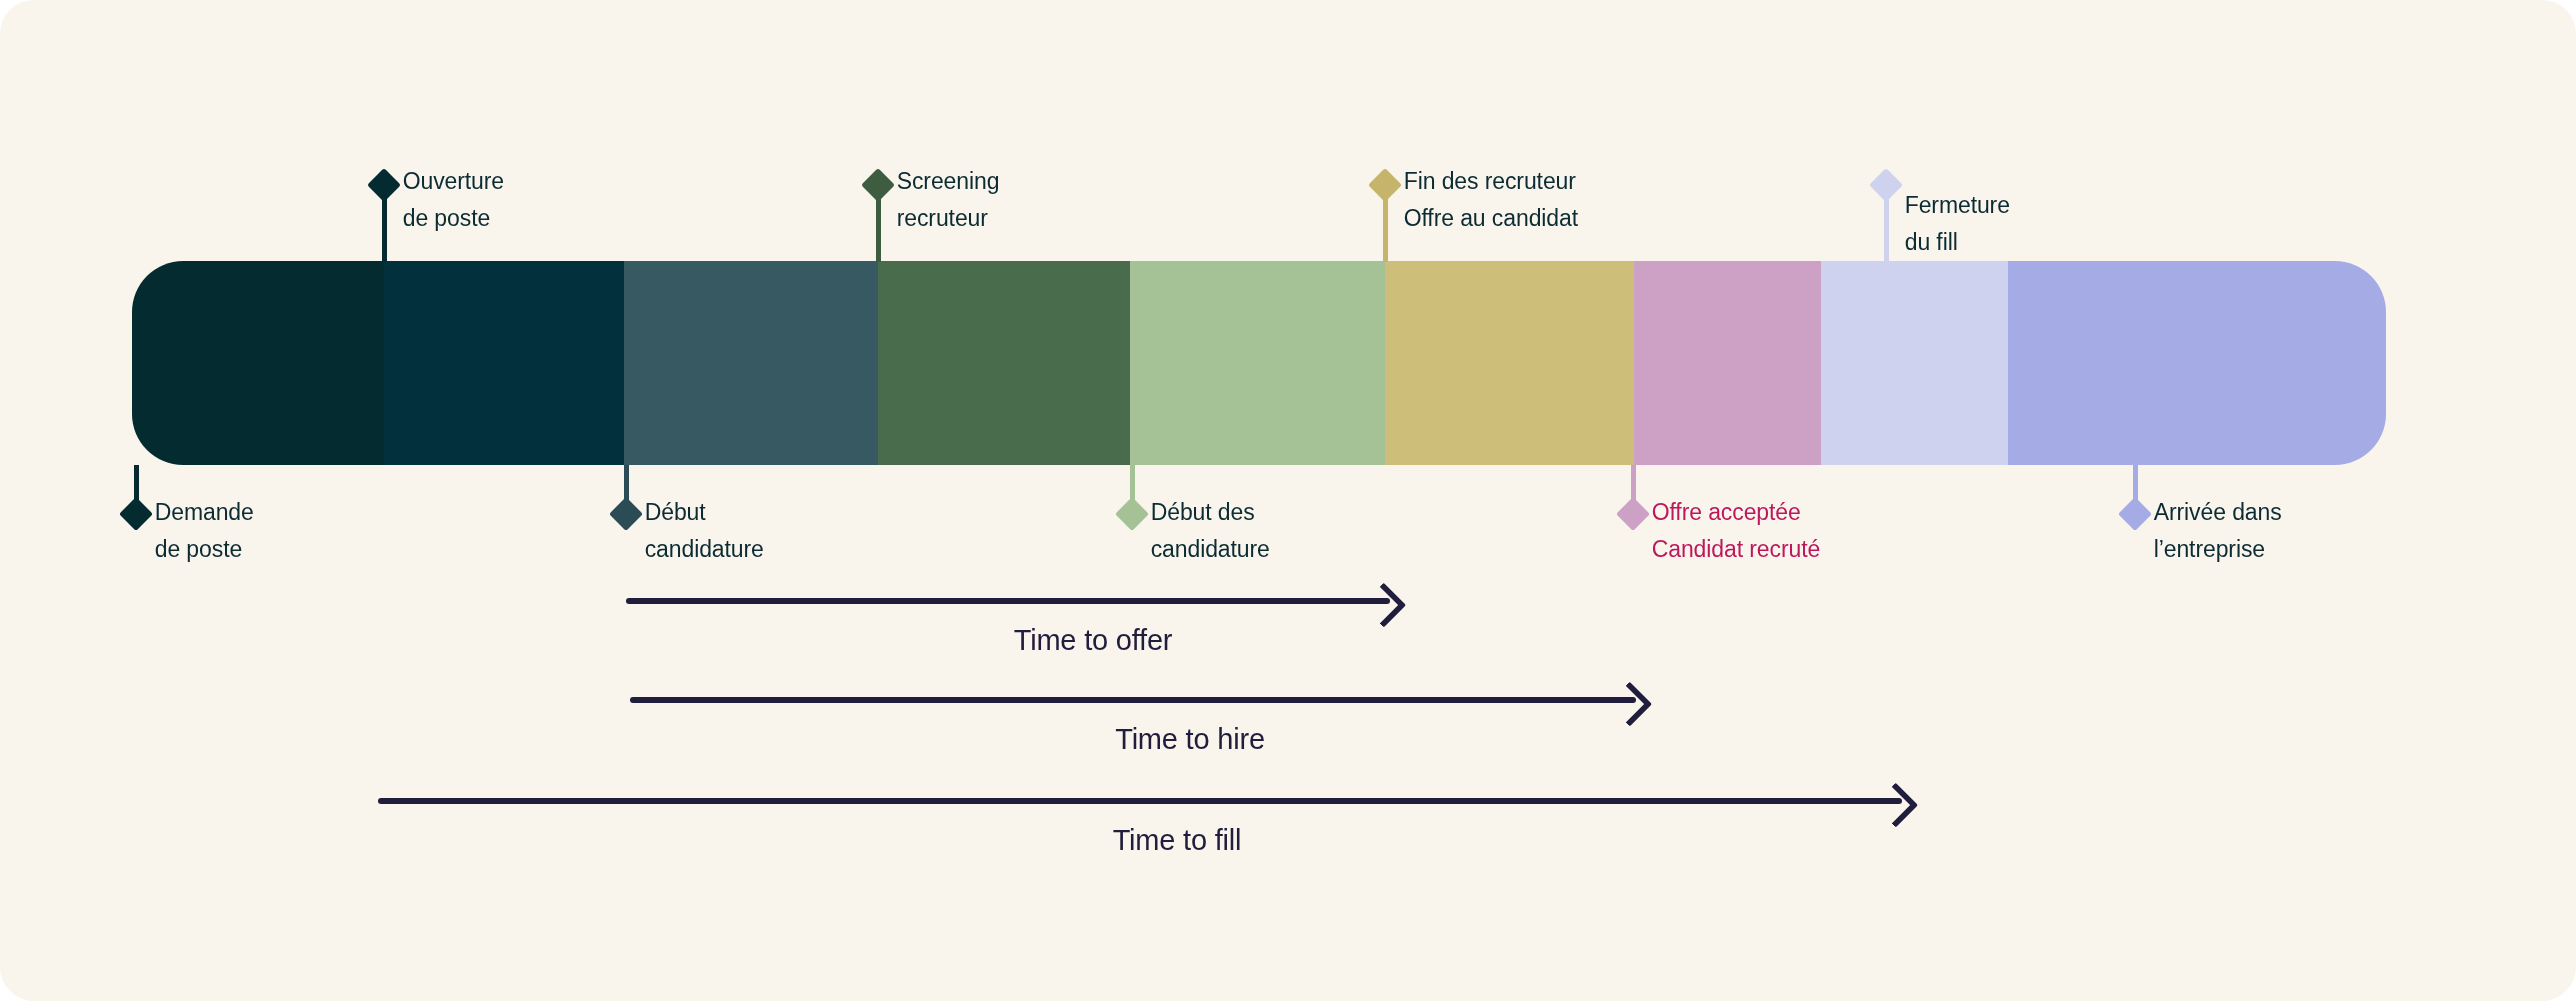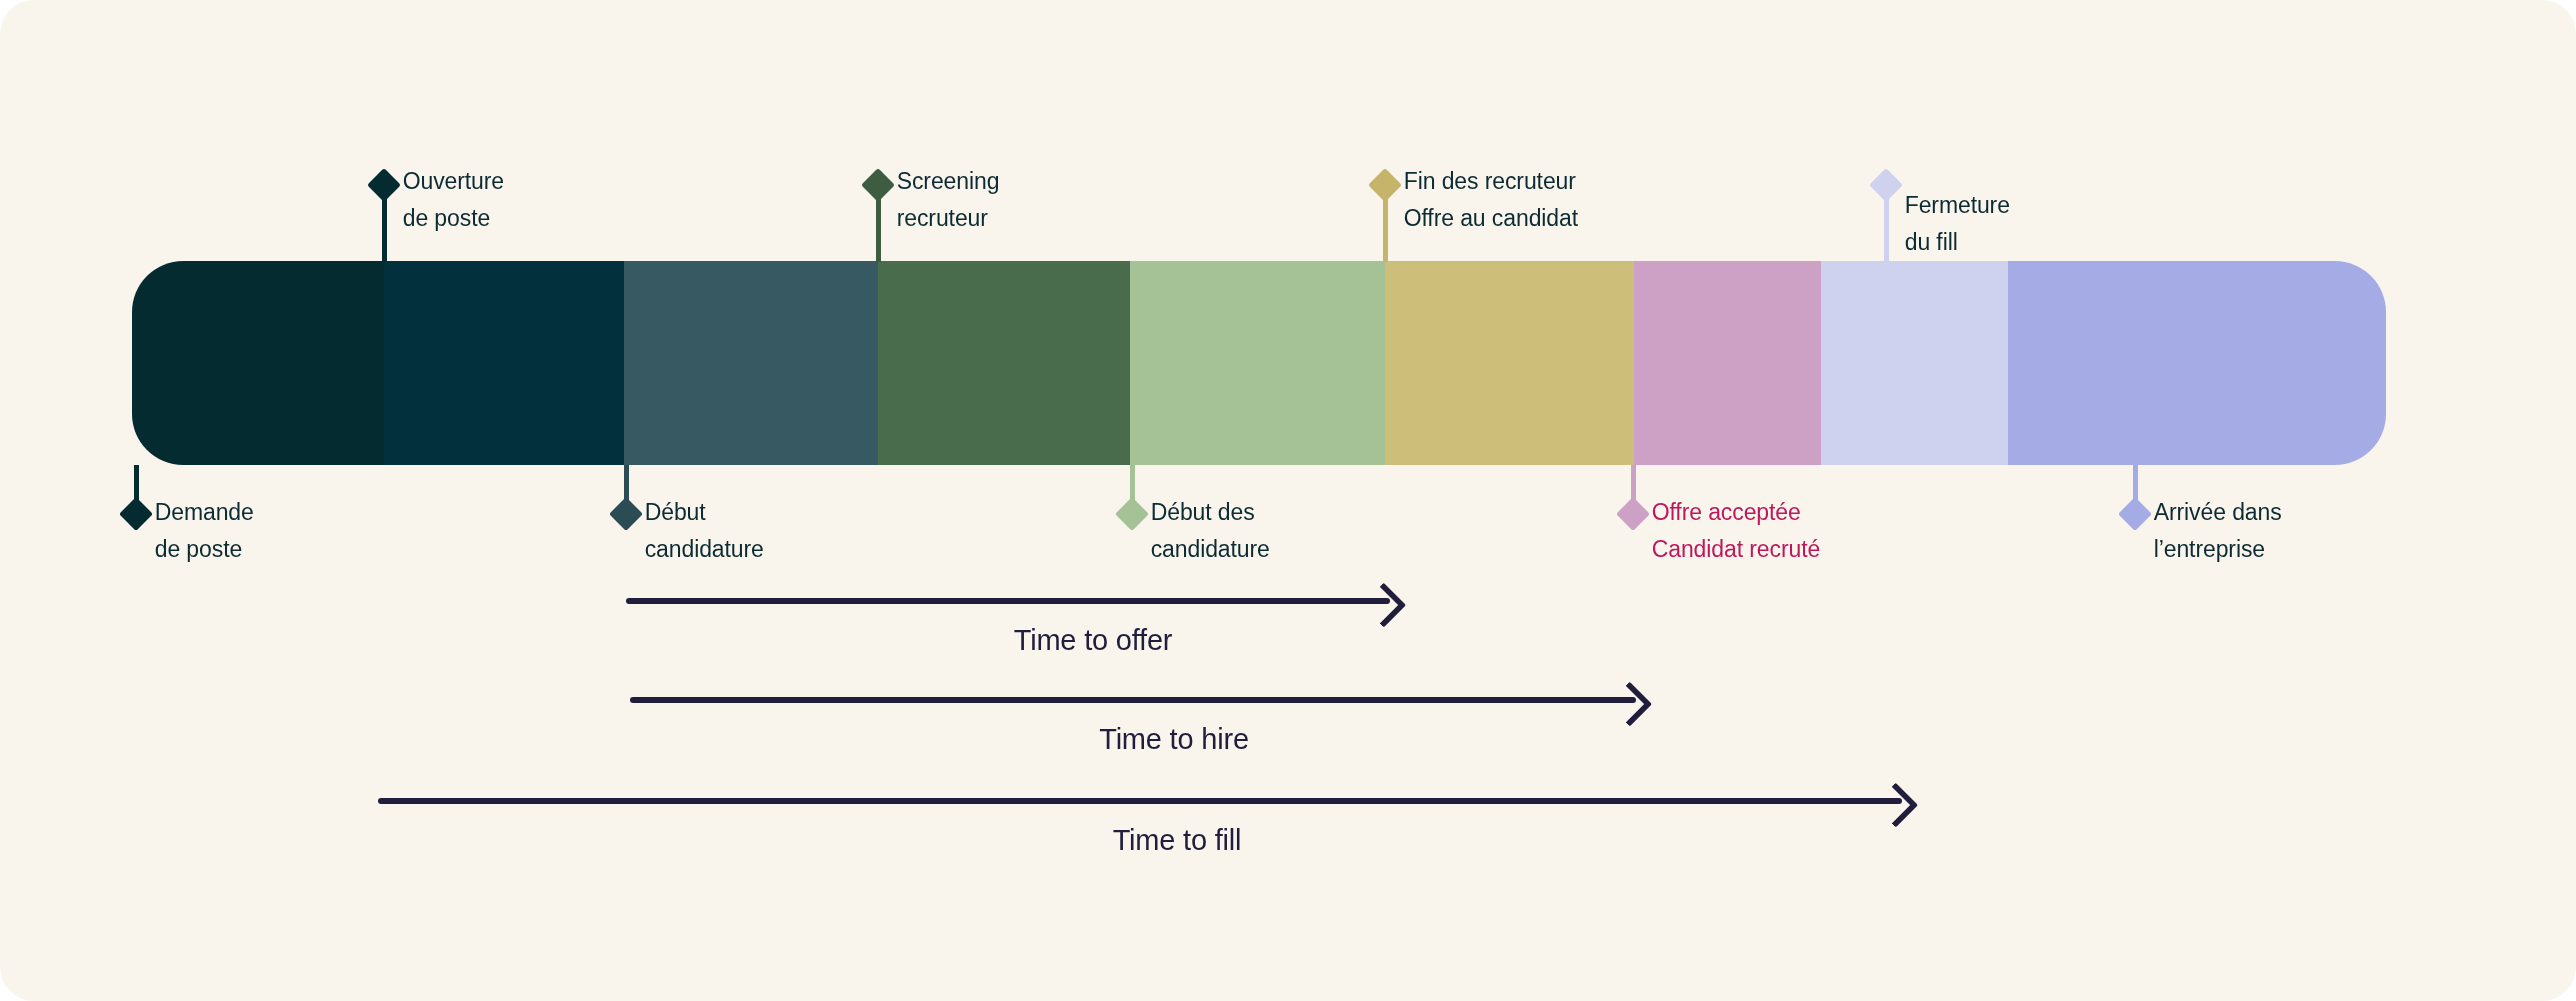--- a/index.html
+++ b/index.html
@@ -197,21 +197,21 @@
     </div>
   <div id="arrows-layer">
       <div class="arrow-row" style="left: 626px; top: 598px; width: 764px;">
         <div class="arrow-line" style="width: 764px; background: rgb(33, 29, 60);"></div>
         <div class="arrow-head" style="left: 742px; border-top-color: rgb(33, 29, 60); border-right-color: rgb(33, 29, 60);"></div>
         <div class="arrow-label" style="left: 419px; color: rgb(33, 29, 60); margin-left: 48px;">Time to offer</div>
       </div>
       <div class="arrow-row" style="left: 630px; top: 697px; width: 1006px;">
         <div class="arrow-line" style="width: 1006px; background: rgb(33, 29, 60);"></div>
         <div class="arrow-head" style="left: 984px; border-top-color: rgb(33, 29, 60); border-right-color: rgb(33, 29, 60);"></div>
-        <div class="arrow-label" style="left: 544px; color: rgb(33, 29, 60);">Time to hire</div>
+        <div class="arrow-label" style="left: 560px; color: rgb(33, 29, 60);">Time to hire</div>
       </div>
       <div class="arrow-row" style="left: 378px; top: 798px; width: 1524px;">
         <div class="arrow-line" style="width: 1524px; background: rgb(33, 29, 60);"></div>
         <div class="arrow-head" style="left: 1502px; border-top-color: rgb(33, 29, 60); border-right-color: rgb(33, 29, 60);"></div>
         <div class="arrow-label" style="left: 799px; color: rgb(33, 29, 60);">Time to fill</div>
       </div>
     </div>
 
 </div>
 

